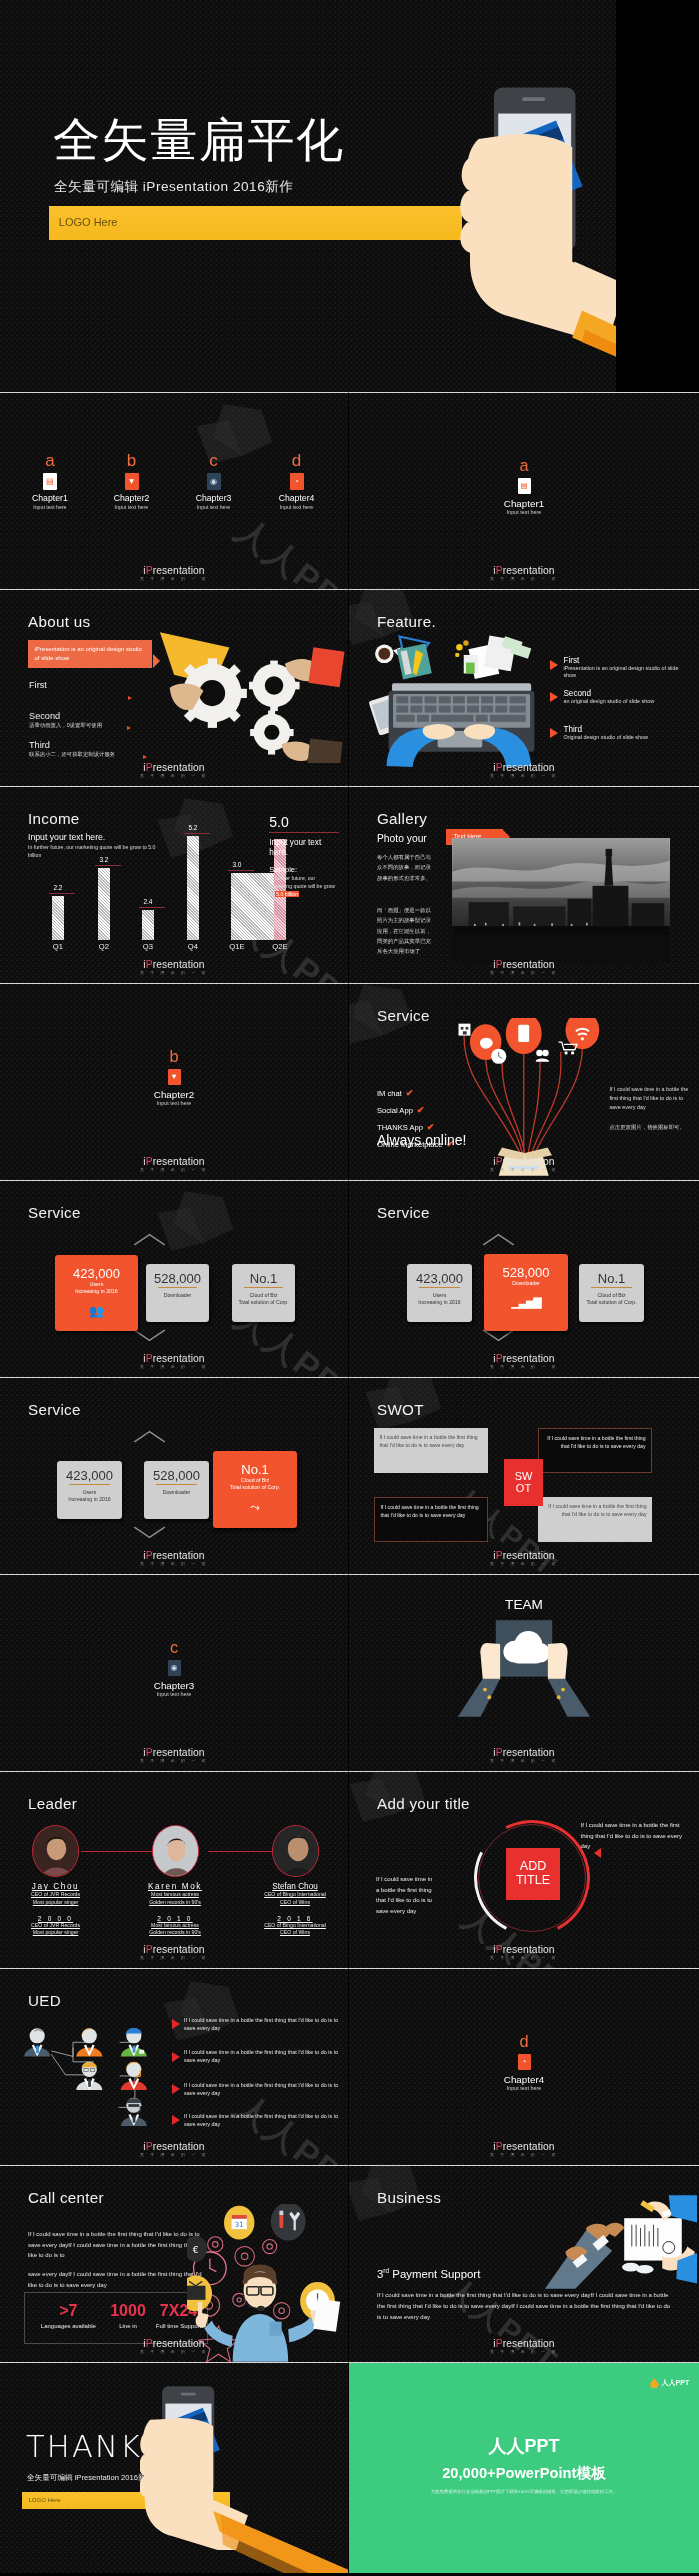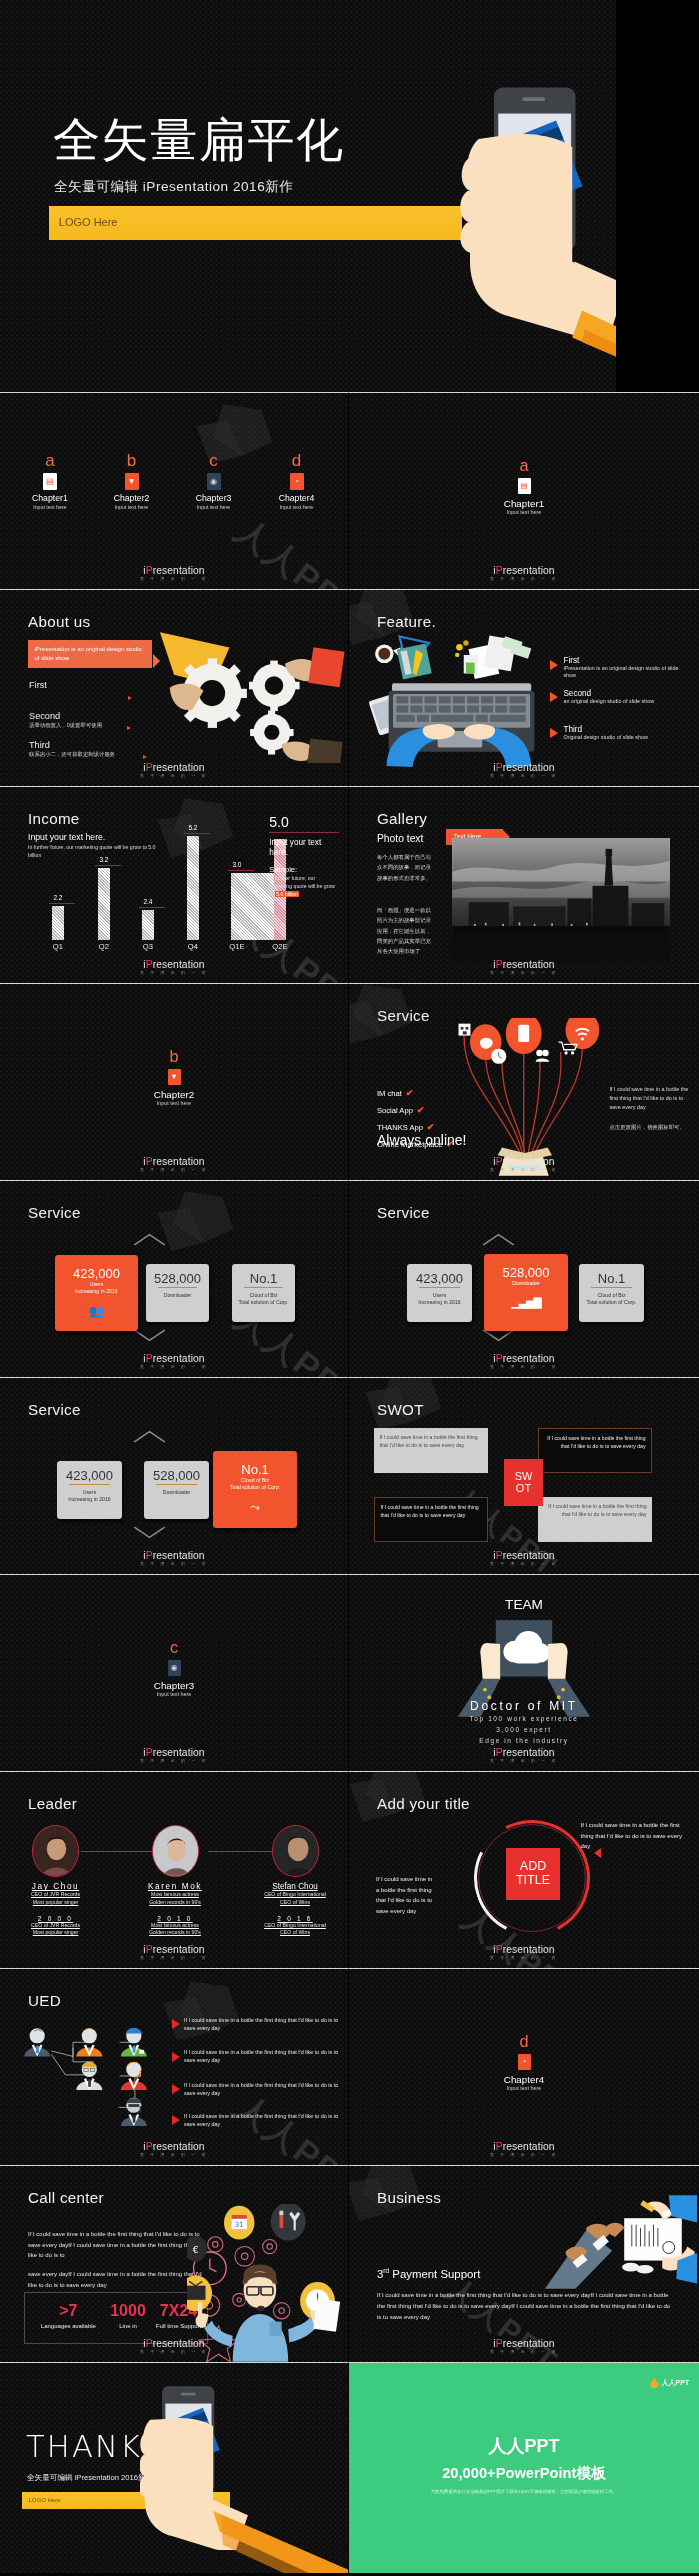--- a/index.html
+++ b/index.html
@@ -482,21 +482,21 @@
       <polygon points="60,0 130,10 150,70 95,95 40,60" fill="#4a4a4a" opacity=".5"></polygon>
       <polygon points="10,40 70,30 95,95 35,110" fill="#4a4a4a" opacity=".5"></polygon>
     </svg>
     <div class="wm">人人PPT</div>
 
     <div class="s-title">Income</div>
     <div style="position:absolute;left:28px;top:45px;font-size:8.7px;font-weight:300;">Input your text here.</div>
     <div style="position:absolute;left:28px;top:57px;width:136px;font-size:5.2px;color:#ddd;line-height:1.5;">In further future, our marketing quote will be grow to 5.0 billion</div>
 
     <div class="chart">
-      <div class="bar" style="left:24px;  height:34px;margin-top:24px;">
+      <div class="bar" style="left:24px;  height:44px;margin-top:24px;">
         <div class="capline"></div>
           <div class="cap">2.2</div>
         <div class="xl">Q1</div>
       </div>
       <div class="bar" style="left:70px; height:72px;">
         <div class="capline"></div>
           <div class="cap">3.2</div>
         <div class="xl">Q2</div>
       </div>
       <div class="bar" style="left:114px; height:30px;">
@@ -528,21 +528,21 @@
     </div>
 
     <div class="ipres">
       <div class="l1">i<b>P</b>resentation</div>
       <div class="l2">关 于 演 示 的 一 切</div>
     </div>
   </div>
 
   <div class="slide dots">
     <div class="s-title">Gallery</div>
-    <div style="position:absolute;left:28px;top:46px;font-size:10.3px;font-weight:300;">Photo text</div>
+    <div style="position:absolute;left:28px;top:46px;font-size:10.3px;font-weight:300;">Photo your</div>
     <div class="gal-txt">每个人都有属于自己与众不同的故事，而记录故事的形式也非常多。</div>
     <div class="gal-txt" style="top:118px;">而「画报」便是一款以照片为主的故事型记录应用，在它诞生以前，同类的产品其实早已充斥各大应用市场了</div>
     <div class="gal-tag">Text Here</div>
     <div class="gal-img">
       <svg width="218" height="125" viewBox="0 0 400 230">
         <defs>
             <linearGradient id="sky" x1="0" y1="0" x2="0" y2="1">
           <stop offset="0" stop-color="#9d9d9d"></stop>
               <stop offset="55%" stop-color="#3a3a3a"></stop>
           <stop offset="100%" stop-color="#0b0b0b"></stop>
@@ -825,26 +825,20 @@
       </g>
       <path d="M62 42 C52 42 48 54 50 64 L54 110 L86 110 L86 44 Z" fill="#fbe8ce"></path>
       <path d="M198 42 C208 42 212 54 210 64 L206 110 L174 110 L174 44 Z" fill="#fbe8ce"></path>
       <polygon points="54,108 86,108 50,178 8,178" fill="#4a5c6b"></polygon>
       <polygon points="206,108 174,108 210,178 252,178" fill="#4a5c6b"></polygon>
       <circle cx="58" cy="128" r="3.6" fill="#e0b93a"></circle>
         <circle cx="66" cy="142" r="3.6" fill="#e0b93a"></circle>
       <circle cx="202" cy="128" r="3.6" fill="#e0b93a"></circle>
         <circle cx="194" cy="142" r="3.6" fill="#e0b93a"></circle>
     </svg>
-    <div class="team-t">
-      <div class="n1">Doctor of MIT</div>
-      <div class="n2">Top 100 work experience</div>
-      <div class="n2">3,000 expert</div>
-      <div class="n2">Edge in the industry</div>
-    </div>
     <div class="ipres">
       <div class="l1">i<b>P</b>resentation</div>
       <div class="l2">关 于 演 示 的 一 切</div>
     </div>
   </div>
 </div>
 
 <div class="row">
   <div class="slide dots">
     <div class="s-title">Leader</div>

